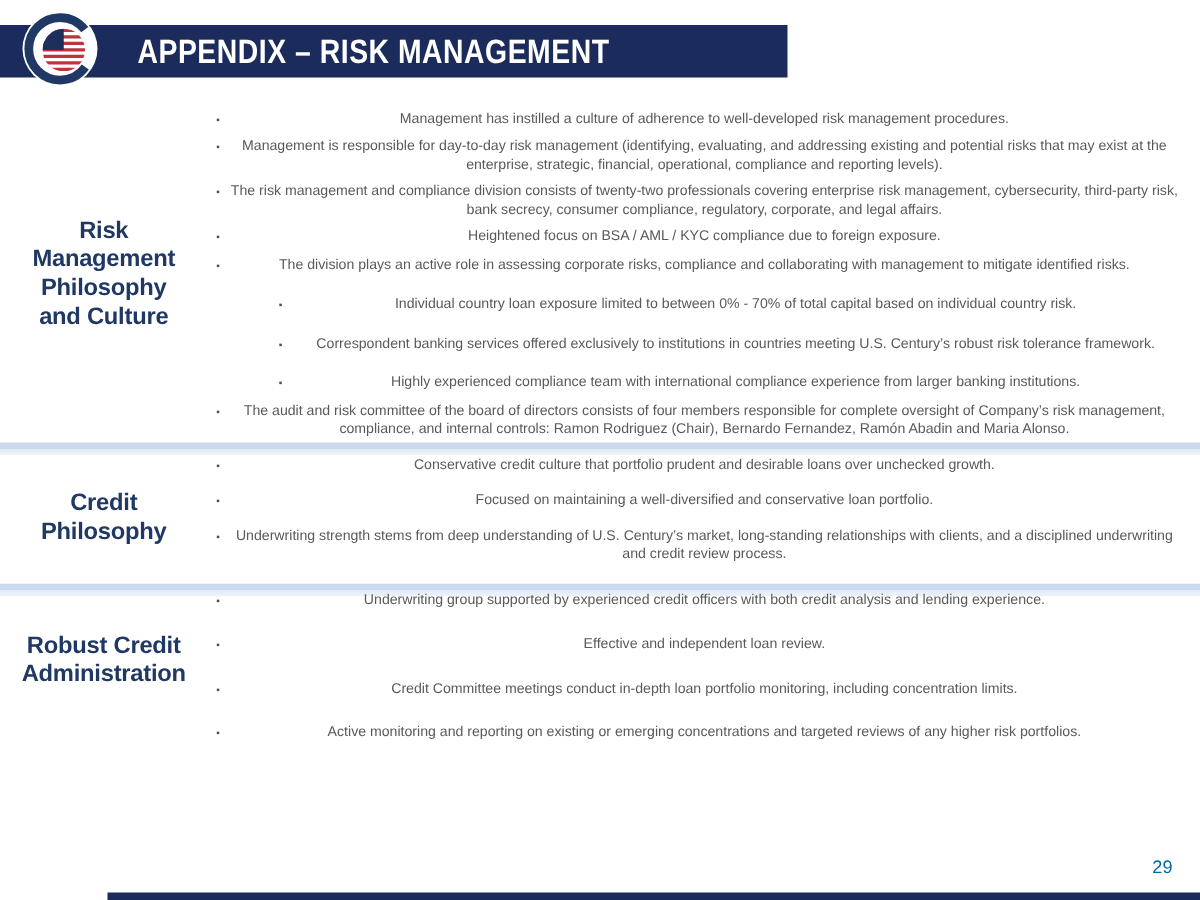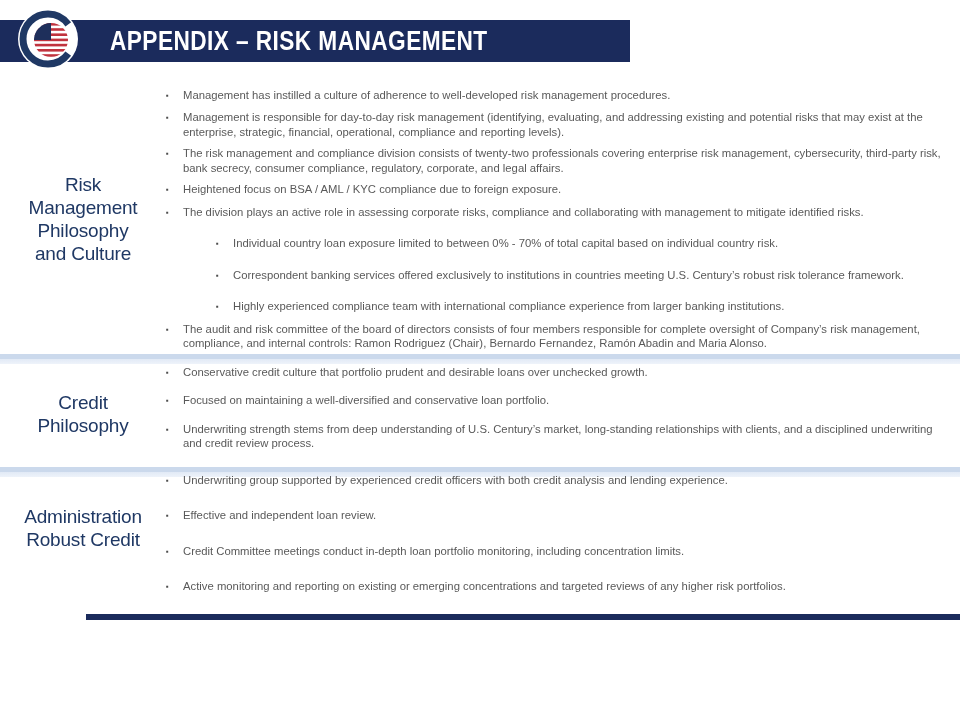--- a/index.html
+++ b/index.html
@@ -1,38 +1,38 @@
 <!DOCTYPE html>
 <html><head>
 <meta charset="utf-8">
 <style>
   html,body{margin:0;padding:0;background:#fff;}
   .slide{
-    position:relative;width:960px;height:620px;background:#ffffff;overflow:hidden;
+    position:relative;width:960px;height:720px;background:#ffffff;overflow:hidden;
     font-family:"Liberation Sans",sans-serif;
   }
   
   .header-bar{position:absolute;left:0;top:20px;width:630px;height:42px;background:#1b2b5c;}
   .header-title{
     position:absolute;left:110px;top:20px;height:42px;display:flex;align-items:center;
     color:#ffffff;font-weight:bold;font-size:27px;letter-spacing:.5px;white-space:nowrap;
     transform:scaleX(.84);transform-origin:left center;
   }
   .logo{position:absolute;left:16px;top:6px;width:64px;height:66px;}
   
   .section{position:absolute;left:0;right:0;display:flex;align-items:center;}
   #section-0{top:88px;height:262px;}
   #section-1{top:366px;height:96px;}
   #section-2{top:477px;height:102px;}
   .title-cell{
-    flex:0 0 166px;width:166px;text-align:center;color:#1f3864;font-weight:normal;
+    flex:0 0 166px;width:166px;text-align:center;color:#1f3864;font-weight:bold;
     font-size:19px;line-height:23px;letter-spacing:-.2px;
   }
   .bullets-cell{flex:1;padding-right:16px;color:#595959;font-size:11.3px;line-height:14.5px;}
-  .bullet{display:flex;margin-bottom:7px;}
+  .bullet{display:flex;margin-bottom:7px;text-align:center;}
   #section-1 .bullet{margin-bottom:13px;}
   #section-2 .bullet{margin-bottom:9px;margin-top:20px;}
   .bullet:last-child{margin-bottom:0;}
   .bullet.l2{margin-left:50px;margin-top:16px;}
   .glyph{flex:0 0 17px;width:17px;font-size:8px;color:#4d4d4d;padding-top:1px;}
   .glyph::before{content:"▪";}
   .btext{flex:1;}
   
   .divider{
     position:absolute;left:0;right:0;height:10px;
@@ -138,22 +138,22 @@
           <span class="glyph"></span>
           <span class="btext">Underwriting strength stems from deep understanding of U.S. Century’s market, long-standing relationships with clients, and a disciplined underwriting and credit review process.</span>
         </div>
     </div>
   </div>
 
   <div class="divider" id="divider-1"></div>
 
   <div class="section" id="section-2">
     <div class="title-cell">
+      <div>Robust Credit</div>
       <div>Administration</div>
-      <div>Robust Credit</div>
     </div>
     <div class="bullets-cell">
       <div class="bullet">
           <span class="glyph"></span>
           <span class="btext">Underwriting group supported by experienced credit officers with both credit analysis and lending experience.</span>
         </div>
       <div class="bullet">
           <span class="glyph"></span>
           <span class="btext">Effective and independent loan review.</span>
         </div>

